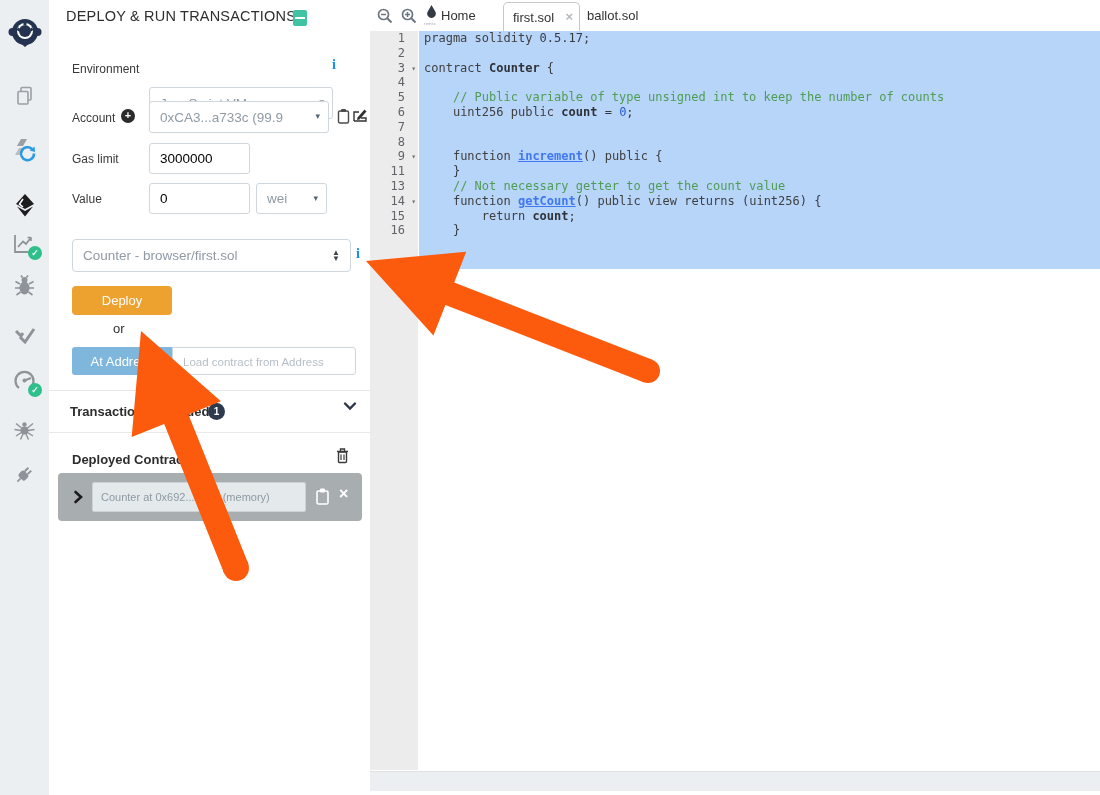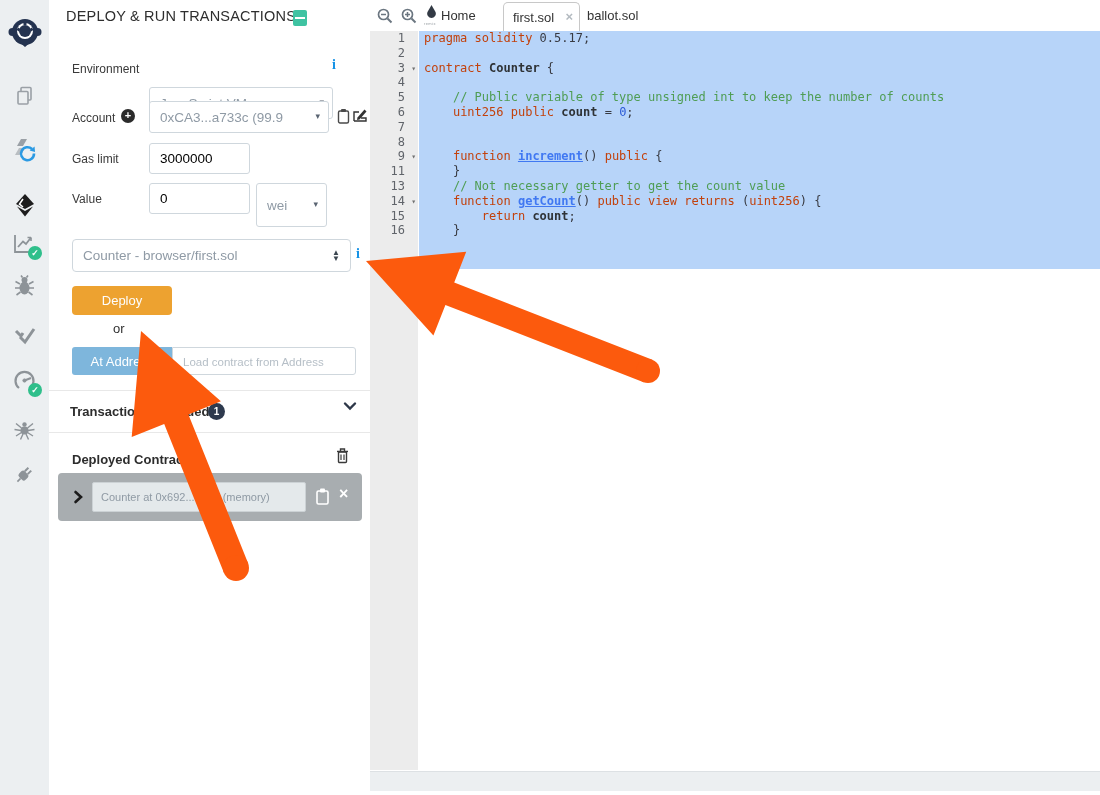--- a/index.html
+++ b/index.html
@@ -61,21 +61,21 @@
   .home-remix-text { position:absolute; left:54px; top:21px; font-size:4px; color:#9aa0a5; letter-spacing:.4px; }
 
   .gutter-bg { position:absolute; left:0; top:31px; width:48px; height:739px; background:#ececec; }
   .selection-bg { position:absolute; left:49px; top:31px; width:681px; height:238px; background:#b7d4f9; }
   .code-rows { position:absolute; left:0; top:31px; width:730px;
                font-family:"DejaVu Sans Mono", monospace; font-size:12px; line-height:14.8px; }
   .crow { display:flex; height:14.8px; }
   .ln { width:48px; text-align:right; padding-right:13px; color:#60646a; position:relative; flex:none; }
   .fold { position:absolute; right:2px; top:1px; font-size:8px; color:#707070; }
   .ctext { white-space:pre; padding-left:6px; }
-  .k { color:#c2410c; }
+  .k { color:#404040; }
   .c { color:#4f9d54; }
   .f { color:#4078f2; font-weight:bold;text-decoration:underline; }
   .num { color:#2a59d6; }
   .o { color:#2aa198; }
   .b { color:#2f3337; font-weight:bold; }
   .p { color:#383a42; }
 
   .terminal-bar { position:absolute; left:0; top:771px; width:730px; height:20px; background:#eceff1; border-top:1px solid #dde1e4; }
 
   .zoom-ic { position:absolute; top:8px; }
@@ -208,21 +208,21 @@
 
     <div class="frow-label" style="left:23px; top:152px;">Gas limit</div>
     <div class="inputbox" style="left:100px; top:143px; width:101px; height:31px;">
       <input value="3000000" style="">
     </div>
 
     <div class="frow-label" style="left:23px; top:192px;">Value</div>
     <div class="inputbox" style="left:100px; top:183px; width:101px; height:31px;">
       <input value="0" style="">
     </div>
-    <div class="selbox" style="left:207px; top:183px; width:71px; height:44px;">
+    <div class="selbox" style="left:207px; top:183px; width:71px; height:31px;">
       <span class="seltext">wei</span>
       <span class="caret">▾</span>
     </div>
 
     <div class="selbox" style="left:23px; top:239px; width:279px; height:33px; border-radius:4px;">
       <span class="seltext">Counter - browser/first.sol</span>
       <span class="updown">▲<br>▼</span>
     </div>
     <span class="info-i" style="left:307px; top:246px;">i</span>
 

